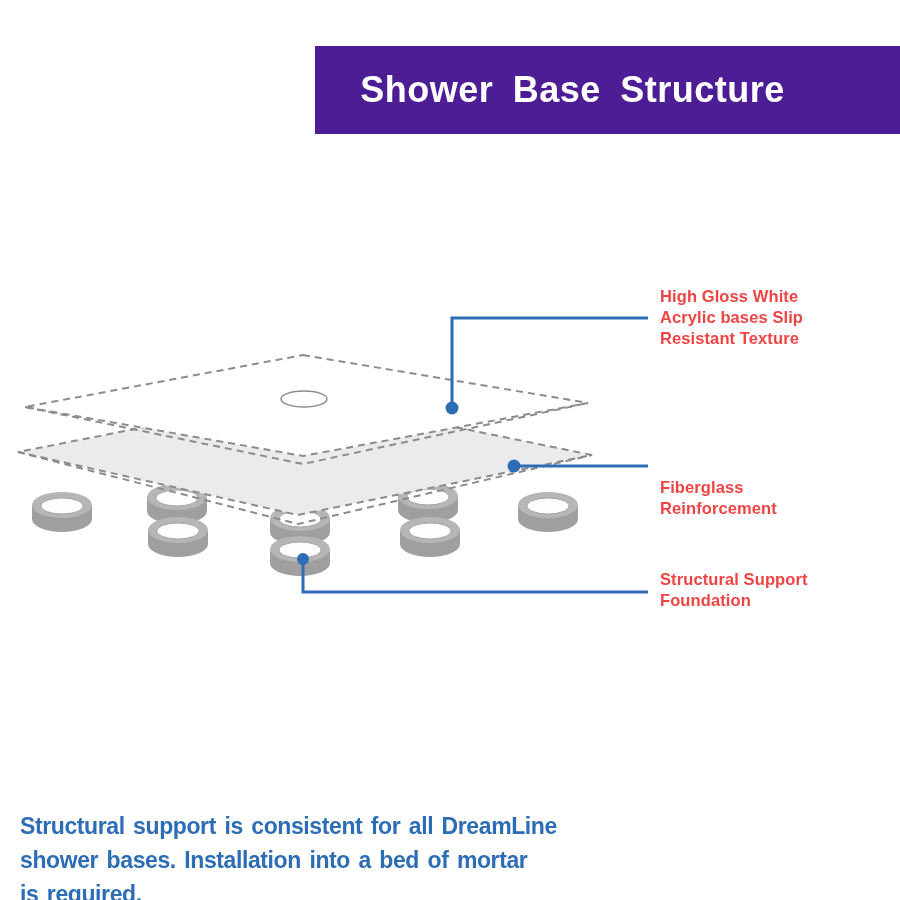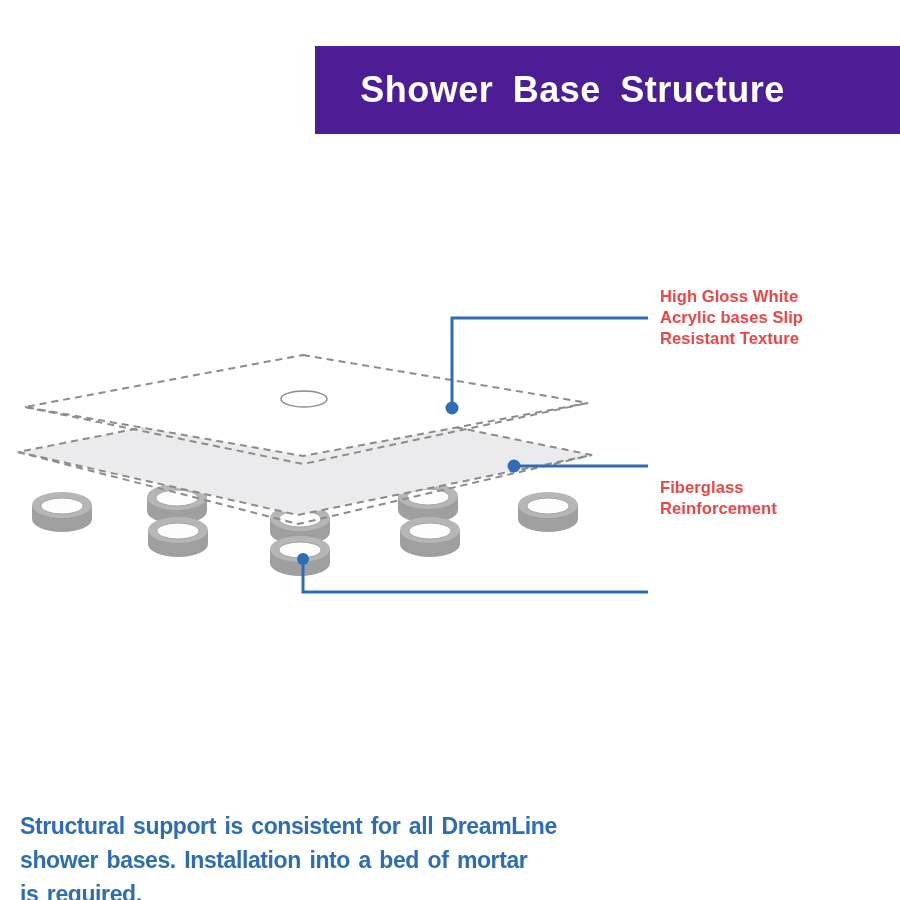--- a/index.html
+++ b/index.html
@@ -136,20 +136,24 @@
 
   <div class="callout callout-1">
     <div>High Gloss White</div>
     <div>Acrylic bases Slip</div>
     <div>Resistant Texture</div>
   </div>
   <div class="callout callout-2">
     <div>Fiberglass</div>
     <div>Reinforcement</div>
   </div>
+  <div class="callout callout-3">
+    <div>Structural Support</div>
+    <div>Foundation</div>
+  </div>
 
   <div class="footer">
     <div>Structural support is consistent for all DreamLine</div>
     <div>shower bases. Installation into a bed of mortar</div>
     <div>is required.</div>
   </div>
 
 </div>
 
 </body></html>

